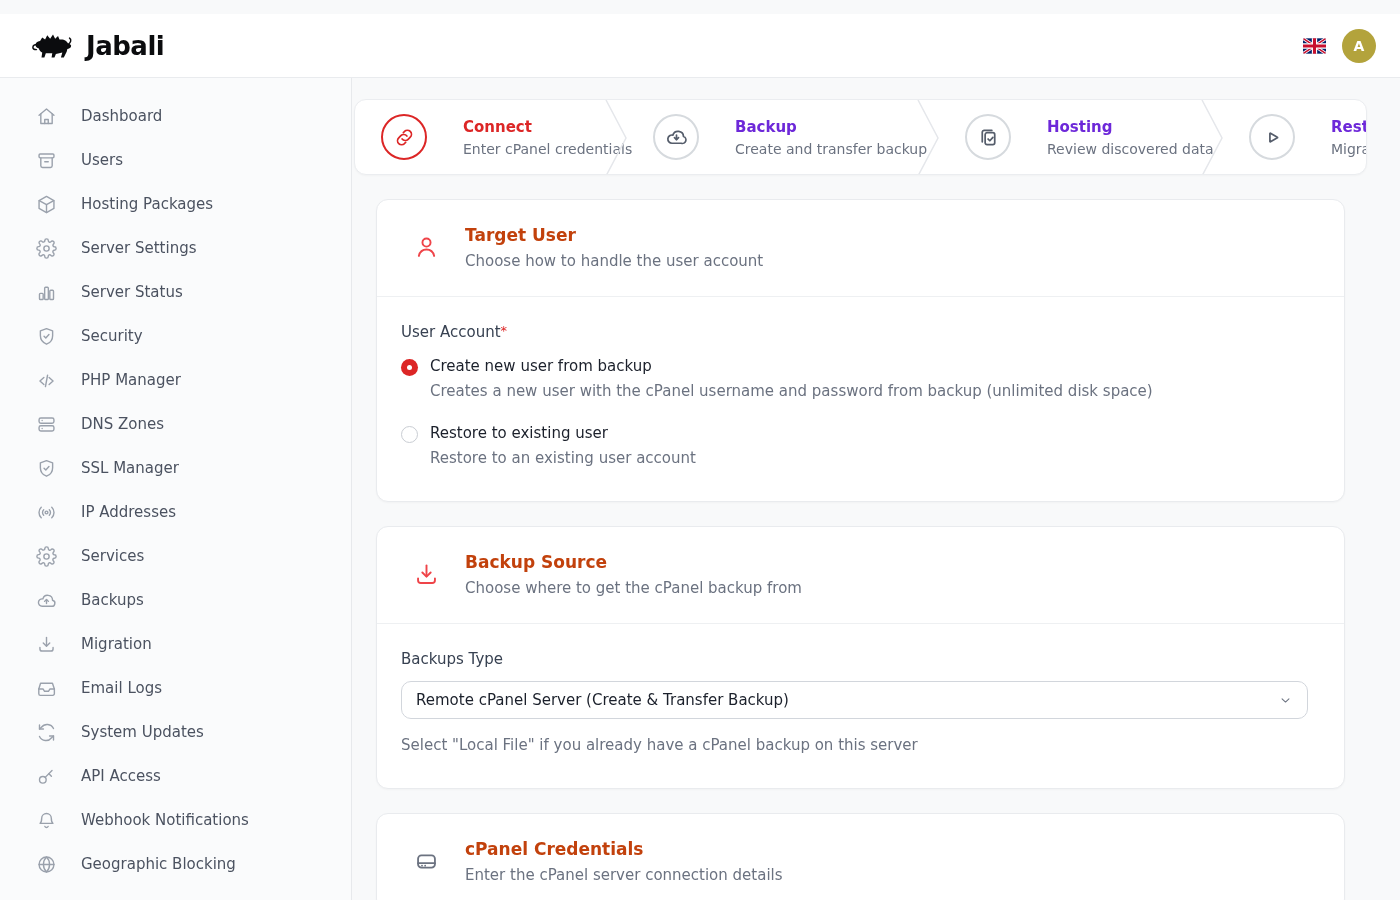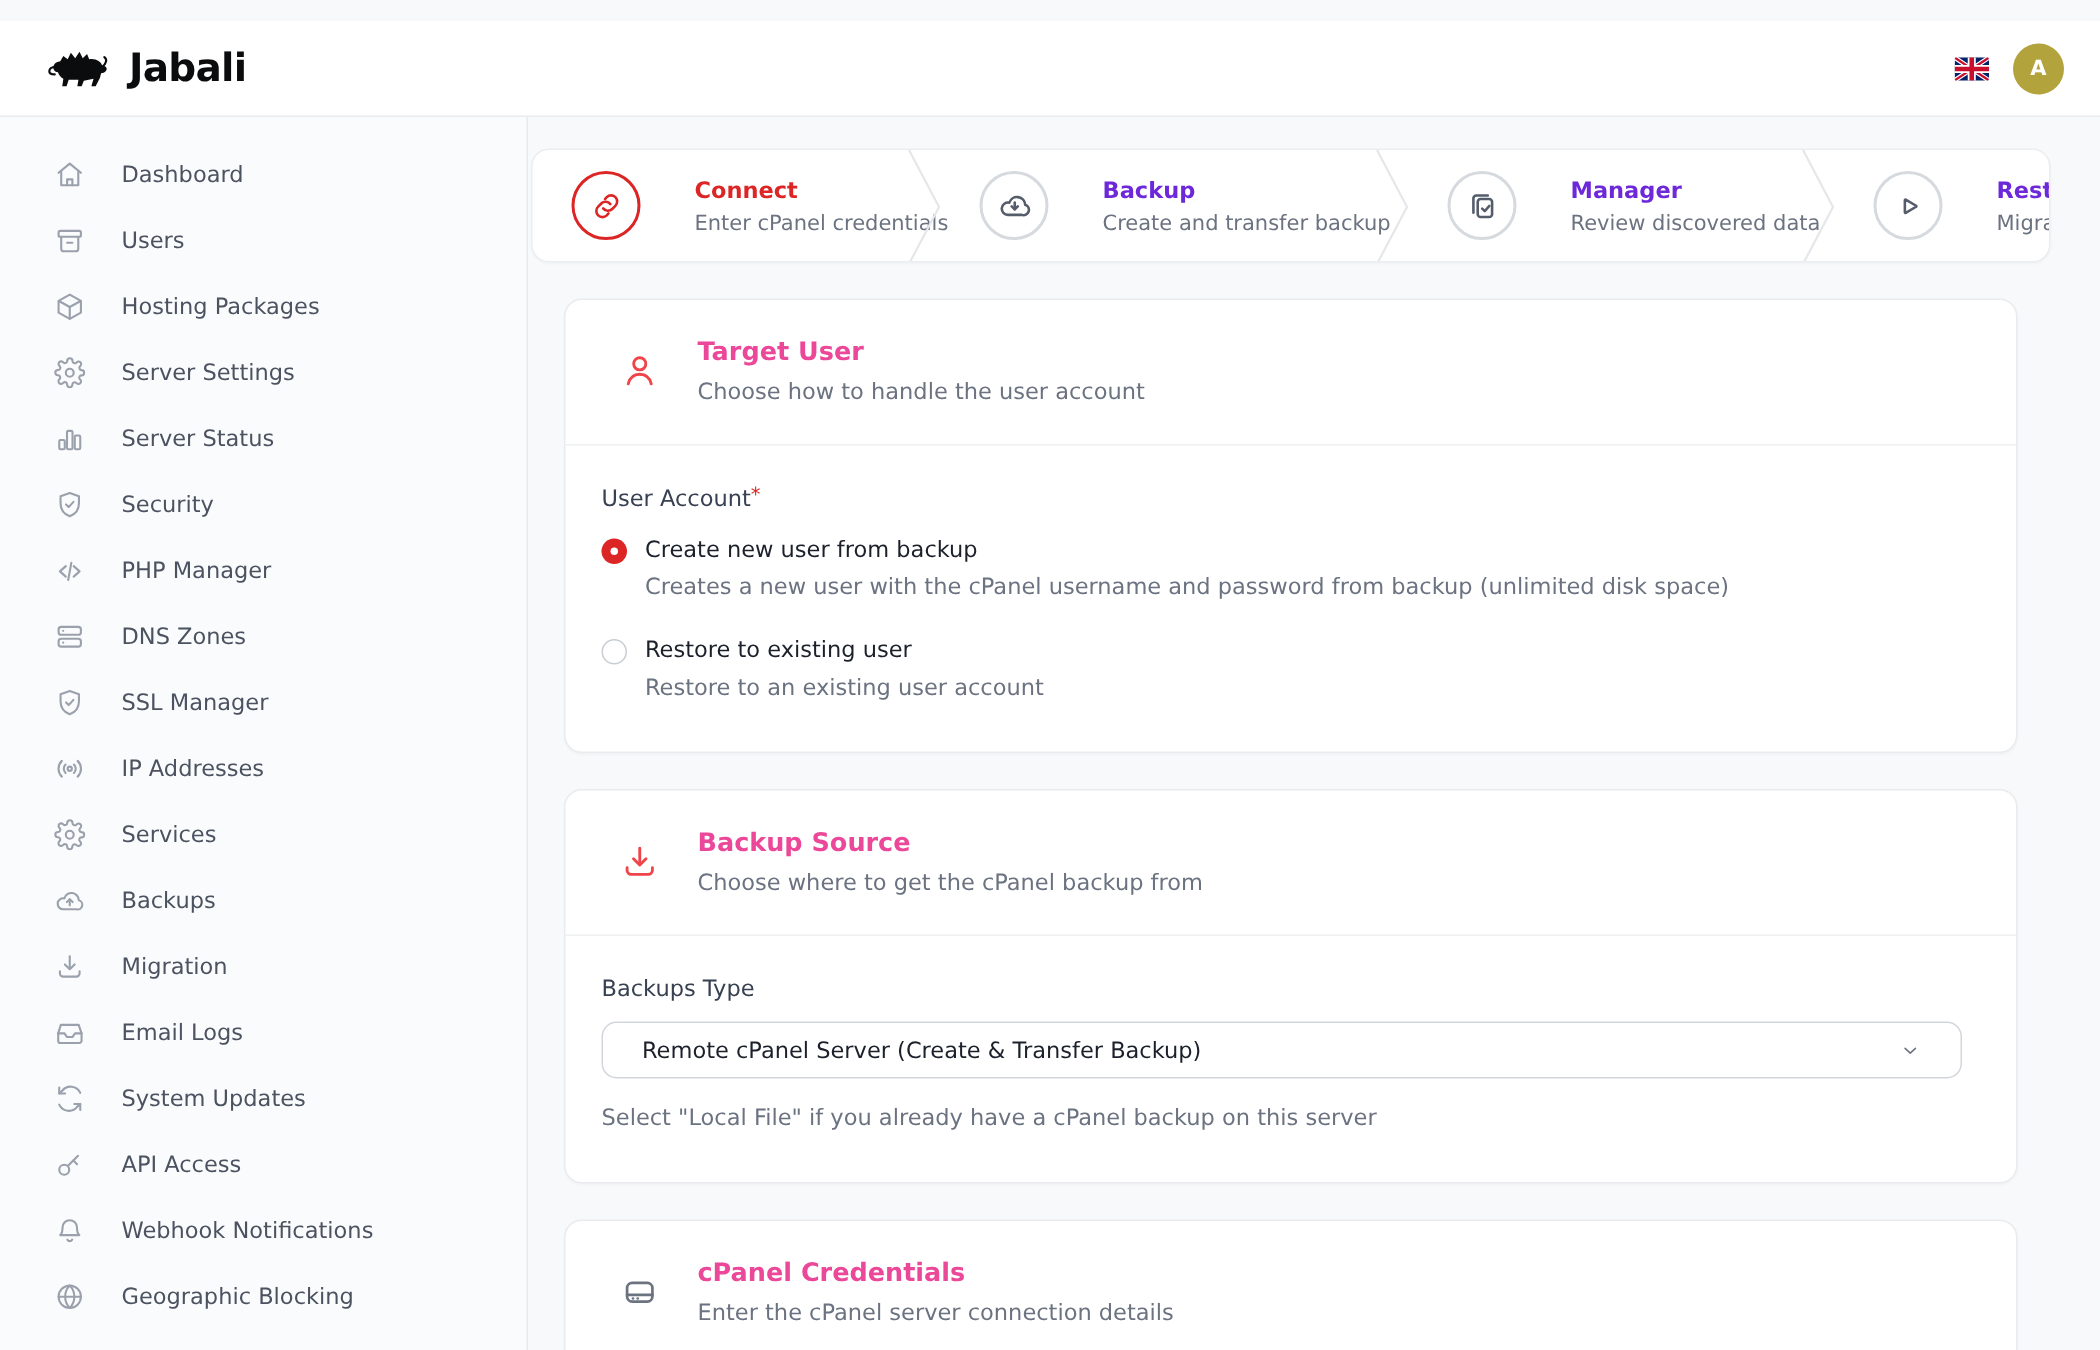--- a/index.html
+++ b/index.html
@@ -56,40 +56,40 @@
 
   
   .card { background:#fff; border:1px solid #e9ebee; border-radius:12px; margin:24px 22px 0 22px;
     box-shadow:0 1px 2px rgba(16,24,40,.03); overflow:hidden; }
   .card-head { display:flex; align-items:center; gap:25px; padding:25px 36px 26px 36px;
     border-bottom:1px solid #eef0f2; }
   .card-icon { width:27px; height:27px; flex:none; display:flex; }
   .card-icon svg { width:27px; height:27px; }
   .icon-red { color:#ef4449; }
   .icon-gray { color:#6b7280; }
-  .card-title { font-size:17px; font-weight:700; color:#ec4899; }
+  .card-title { font-size:17px; font-weight:700; color:#c2410c; }
   .card-sub { font-size:15px; color:#6b7280; margin-top:7px; }
   .card-body { padding:26px 36px 34px 24px; }
 
   .field-label { font-size:15px; color:#374151; }
   .req { color:#dc2626; font-size:13px; vertical-align:top; }
 
   .radio-opt { display:flex; gap:12px; margin-top:16px; cursor:pointer; align-items:flex-start; }
   .radio { width:17px; height:17px; border-radius:50%; border:1.5px solid #c9cdd3; background:#fff;
     flex:none; margin-top:2px; position:relative; }
   .radio.checked { border:none; background:#dc2626; }
   .radio.checked::after { content:""; position:absolute; left:50%; top:50%; width:5px; height:5px;
     margin:-2.5px 0 0 -2.5px; background:#fff; border-radius:50%; }
   .radio-label { font-size:15px; color:#1b202b; }
   .radio-desc { font-size:15px; color:#6b7280; margin-top:7px; }
   .radio-opt + .radio-opt { margin-top:24px; }
 
   .select-box { margin-top:13px; height:38px; border:1px solid #d2d6dc; border-radius:10px;
     background:#fff; display:flex; align-items:center; justify-content:space-between;
-    padding:0 26px; cursor:pointer;text-align:right; }
+    padding:0 14px; cursor:pointer;text-align:right; }
   .select-value { font-size:15px; color:#1b202b; }
   .select-box svg { width:15px; height:15px; color:#6b7280; }
   .helper-text { margin-top:17px; font-size:15px; color:#6b7280; }
 </style>
 </head>
 <body>
 
 <div class="header">
   <div class="brand">
     <span style="display:flex;">
@@ -363,21 +363,21 @@
       </svg>
     <div class="step">
       <span class="step-circle">
           <svg viewBox="0 0 24 24" fill="none" stroke="currentColor" stroke-width="1.8" stroke-linecap="round" stroke-linejoin="round">
             <path d="M15.5 4.5H7.5a2 2 0 0 0-2 2v10"></path>
             <rect x="8.5" y="7" width="10" height="12.5" rx="2"></rect>
             <path d="m11.6 13.6 1.8 1.8 3.2-3.6"></path>
           </svg>
         </span>
       <span>
-        <div class="step-title">Manager</div>
+        <div class="step-title">Hosting</div>
         <div class="step-sub">Review discovered data</div>
       </span>
     </div>
   <svg class="step-sep" width="22" height="76" viewBox="0 0 22 76">
         <path d="M1 0 L21 38 L1 76" fill="none" stroke="#e5e7eb" stroke-width="1.5"></path>
       </svg>
     <div class="step">
       <span class="step-circle">
           <svg viewBox="0 0 24 24" fill="none" stroke="currentColor" stroke-width="1.8" stroke-linecap="round" stroke-linejoin="round">
             <path d="M9.3 7.8v8.4a.4.4 0 0 0 .6.35l7.2-4.2a.4.4 0 0 0 0-.7L9.9 7.45a.4.4 0 0 0-.6.35z"></path>

